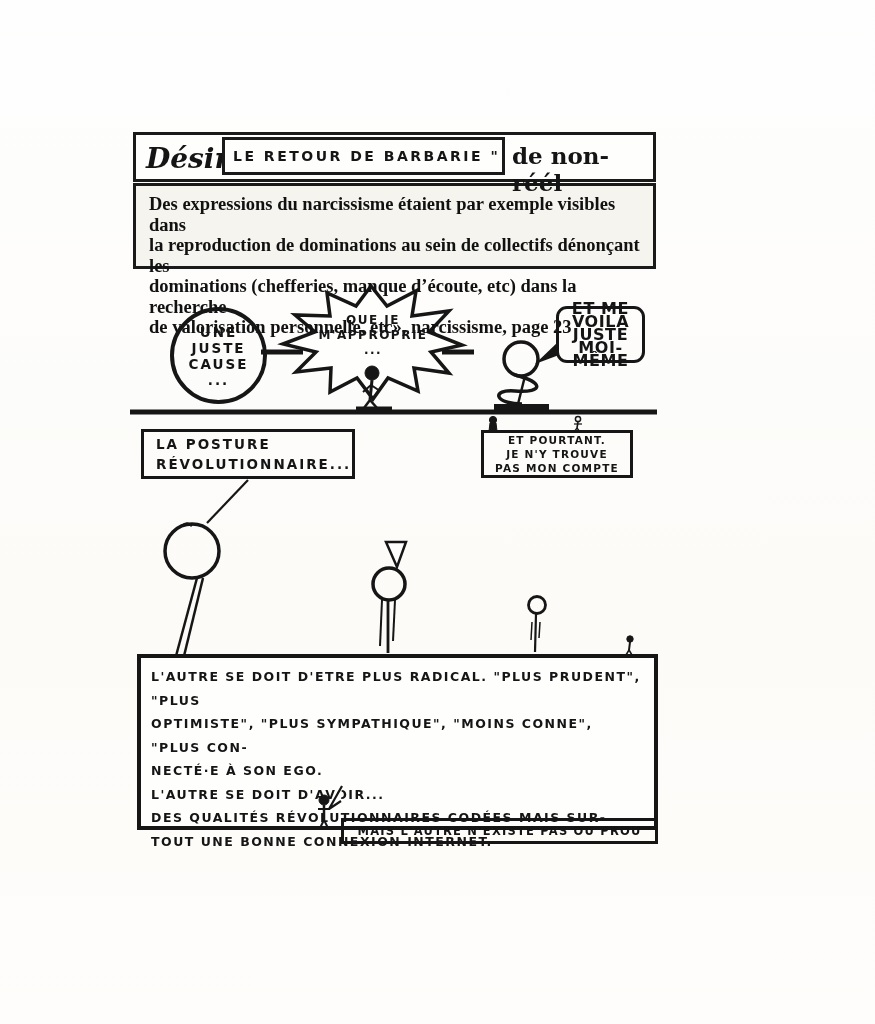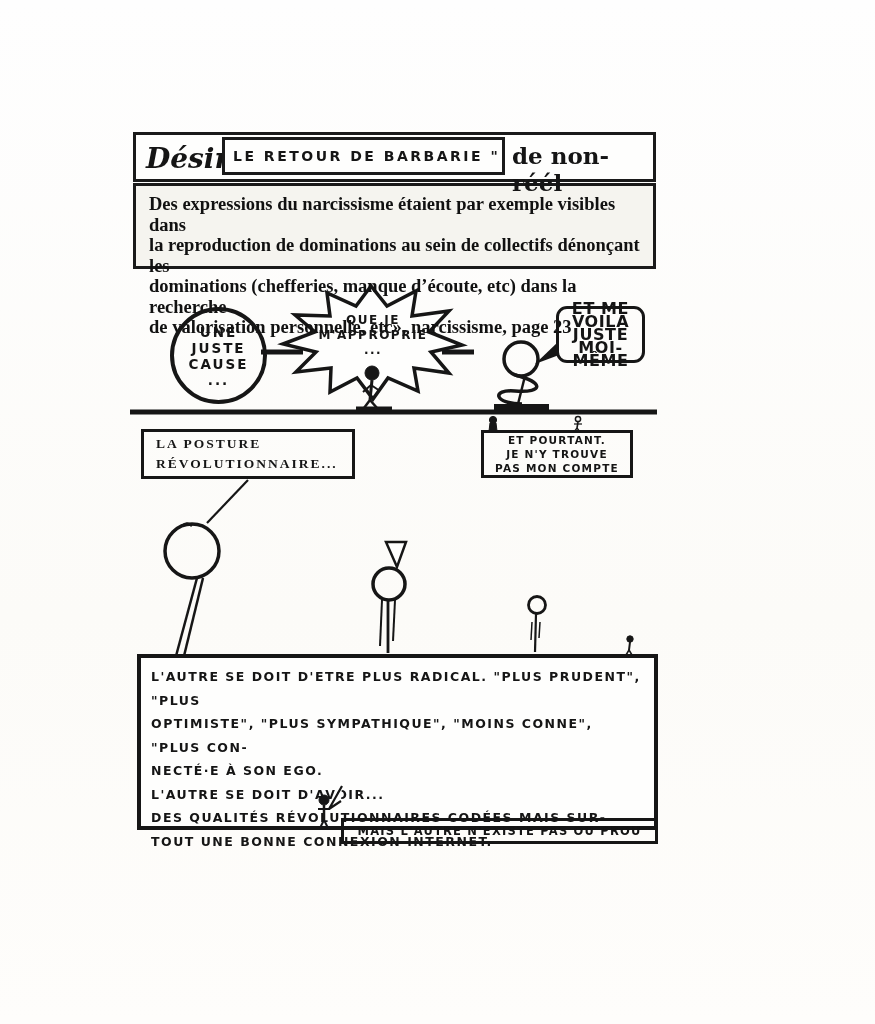--- a/index.html
+++ b/index.html
@@ -32,21 +32,21 @@
     text-align:center;font-weight:bold;color:#151515;}
   .b-cause{left:170px;top:307px;width:97px;height:97px;border:4px solid #161616;
     border-radius:50%;font-size:13.5px;line-height:16px;letter-spacing:2px;}
   .b-appropriate{left:300px;top:313px;width:146px;height:62px;z-index:2;
     display:flex;align-items:flex-start;justify-content:center;text-align:center;
     font-weight:bold;font-size:12px;line-height:15px;letter-spacing:1.5px;background:transparent;}
   .b-moimeme{left:556px;top:306px;width:89px;height:57px;border:3px solid #161616;
     border-radius:11px;font-size:16px;line-height:13px;letter-spacing:0.6px;}
   .b-posture{left:141px;top:429px;width:214px;height:50px;border:3px solid #161616;
     justify-content:flex-start;text-align:left;padding-left:12px;
-    font-size:13.5px;line-height:20px;letter-spacing:2px;font-family:Liberation Serif, serif;}
+    font-size:13.5px;line-height:20px;letter-spacing:2px;}
   .b-pourtant{left:481px;top:430px;width:152px;height:48px;border:3px solid #161616;
     font-size:10.5px;line-height:14px;letter-spacing:1.2px;}
   .b-frousse{left:319px;top:496px;width:158px;height:49px;border:3px solid #161616;
     font-size:12px;line-height:16px;letter-spacing:1.6px;}
   .b-bigtext{left:137px;top:654px;width:521px;height:176px;border:4px solid #161616;
     z-index:2;background:#fefefd;}
   .bigtext-inner{margin:0;padding:7px 10px;font-size:12.5px;font-weight:bold;
     line-height:23.5px;letter-spacing:1.5px;text-align:left;color:#151515;}
   .b-prou{left:341px;top:818px;width:317px;height:26px;border:3px solid #161616;
     font-size:11.5px;line-height:18px;letter-spacing:1.2px;}

